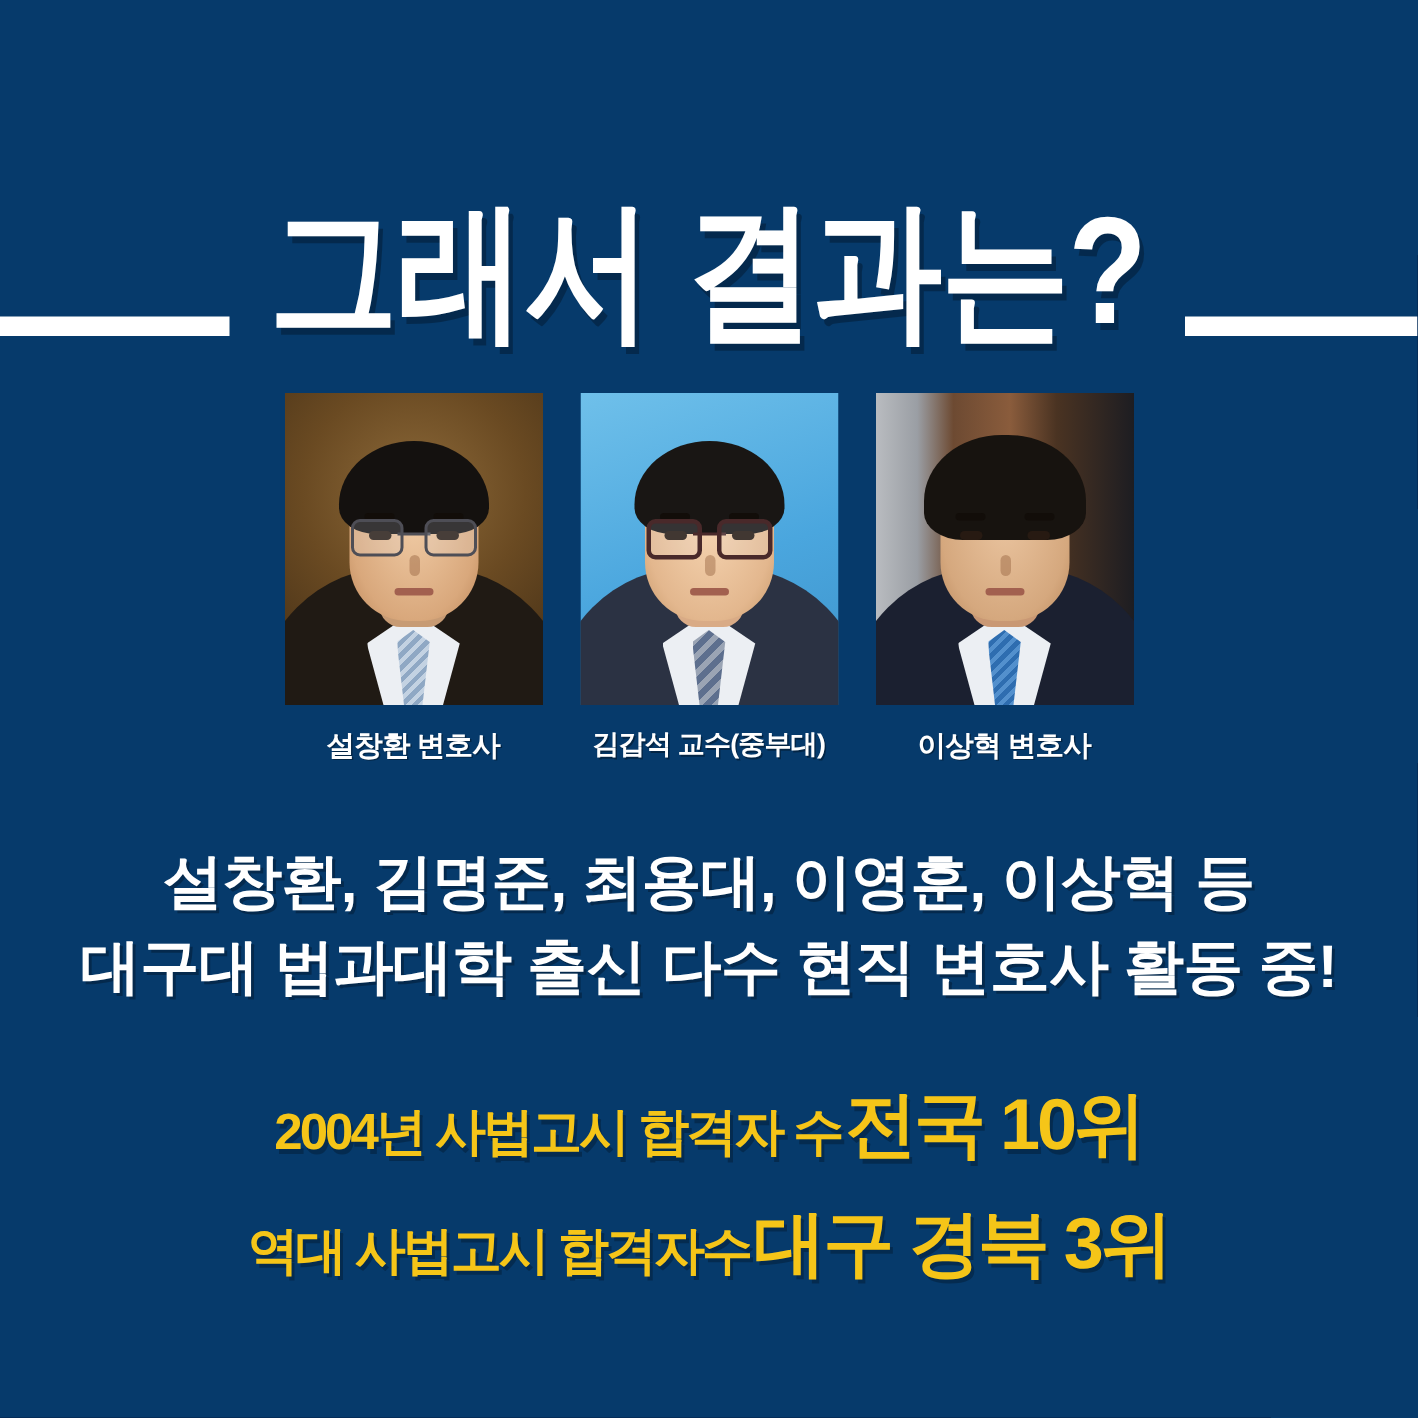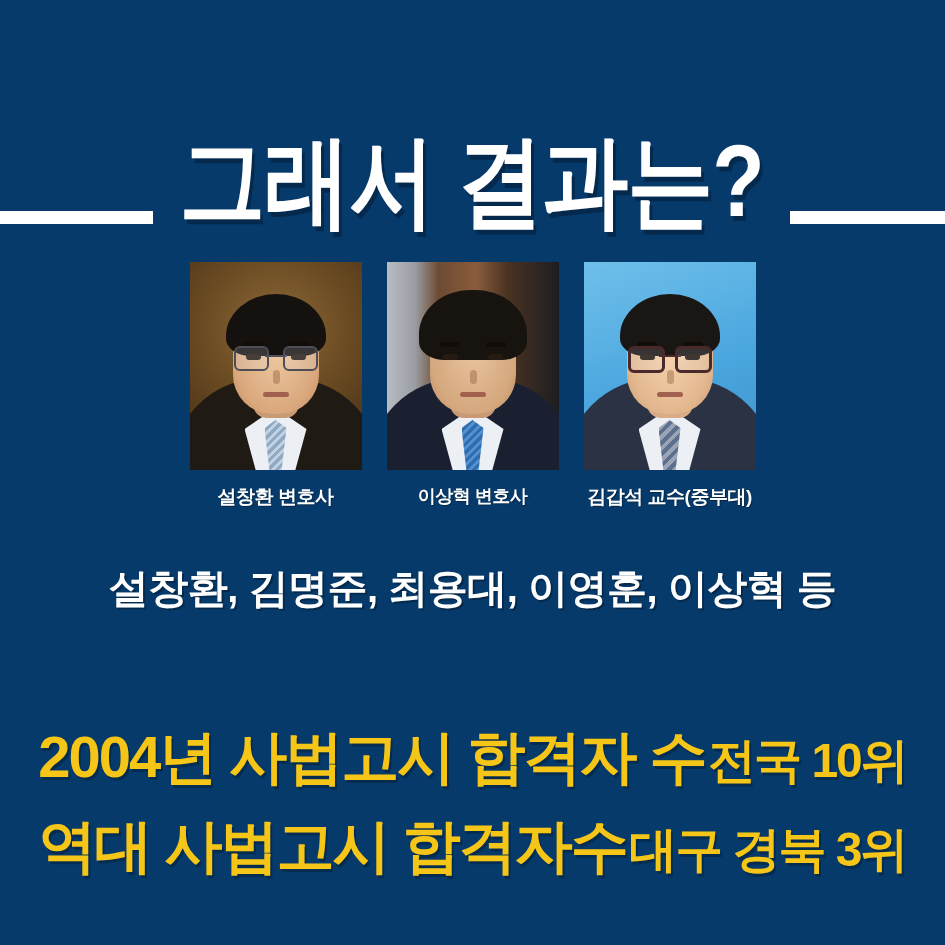--- a/index.html
+++ b/index.html
@@ -226,21 +226,21 @@
   }
   .headline {
     text-align: center;
     color: #f5c518;
     white-space: nowrap;
     line-height: 1.06;
     letter-spacing: -2px;
     text-shadow: 2px 3px 0 rgba(0,0,0,0.25);
     font-weight: 800;
   }
-  .headline .small { font-size: 58px; }
+  .headline .small { font-size: 34px; }
   .headline .big   { font-size: 48px; }
   .headline + .headline { margin-top: 28px; }
 </style>
 </head>
 <body>
 
 <div class="card">
 
   <div class="title-row">
     <div class="dash dash-left"></div>
@@ -268,39 +268,20 @@
           <div class="bridge"></div>
           <div class="lens r"></div>
         </div>
         <div class="nose"></div>
         <div class="mouth"></div>
       </div>
       <div class="caption">설창환 변호사</div>
     </div>
 
     <div class="person">
-      <div class="photo p3">
-        <div class="pbg"></div>
-        <div class="torso"></div>
-        <div class="shirt"></div>
-        <div class="tie"></div>
-        <div class="neck"></div>
-        <div class="face"></div>
-        <div class="hair"></div>
-        <div class="brow l"></div>
-        <div class="brow r"></div>
-        <div class="eye l"></div>
-        <div class="eye r"></div>
-        <div class="nose"></div>
-        <div class="mouth"></div>
-      </div>
-      <div class="caption">이상혁 변호사</div>
-    </div>
-
-    <div class="person">
       <div class="photo p2">
         <div class="pbg"></div>
         <div class="torso"></div>
         <div class="shirt"></div>
         <div class="tie"></div>
         <div class="neck"></div>
         <div class="face"></div>
         <div class="hair"></div>
         <div class="brow l"></div>
         <div class="brow r"></div>
@@ -310,24 +291,44 @@
           <div class="lens l"></div>
           <div class="bridge"></div>
           <div class="lens r"></div>
         </div>
         <div class="nose"></div>
         <div class="mouth"></div>
       </div>
       <div class="caption">김갑석 교수(중부대)</div>
     </div>
 
+    <div class="person">
+      <div class="photo p3">
+        <div class="pbg"></div>
+        <div class="torso"></div>
+        <div class="shirt"></div>
+        <div class="tie"></div>
+        <div class="neck"></div>
+        <div class="face"></div>
+        <div class="hair"></div>
+        <div class="brow l"></div>
+        <div class="brow r"></div>
+        <div class="eye l"></div>
+        <div class="eye r"></div>
+        <div class="nose"></div>
+        <div class="mouth"></div>
+      </div>
+      <div class="caption">이상혁 변호사</div>
+    </div>
+
   </div>
 
   <div class="body-text">
     <div>설창환, 김명준, 최용대, 이영훈, 이상혁 등</div>
+    <div>대구대 법과대학 출신 다수 현직 변호사 활동 중!</div>
   </div>
 
   <div class="headlines">
     <div class="headline">
       <span class="small">2004년 사법고시 합격자 수</span>
       <span class="big">전국 10위</span>
     </div>
     <div class="headline">
       <span class="small">역대 사법고시 합격자수</span>
       <span class="big">대구 경북 3위</span>

